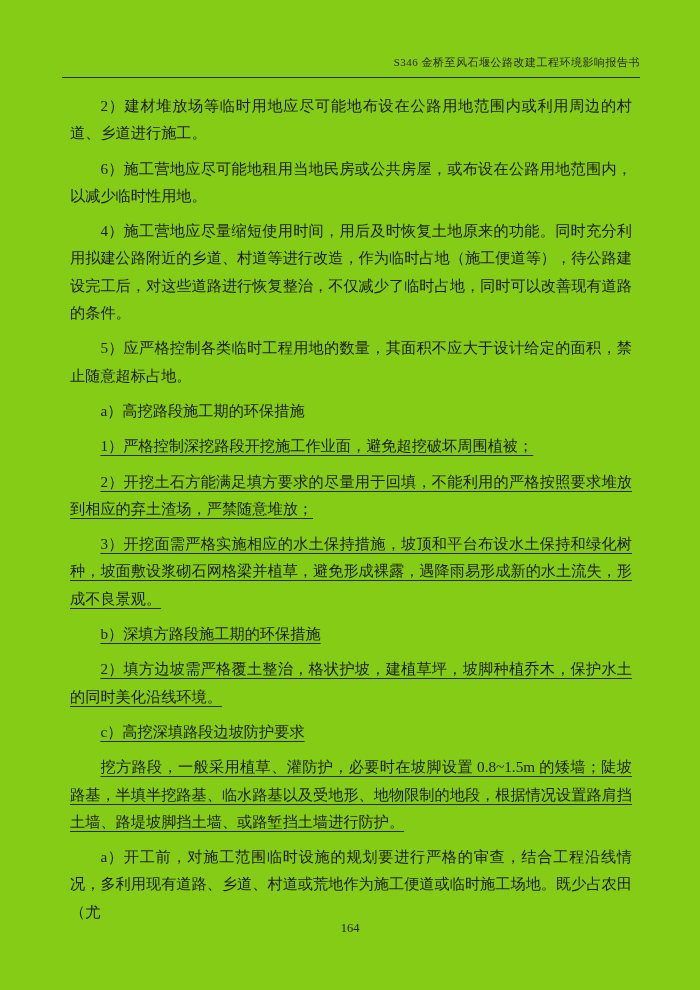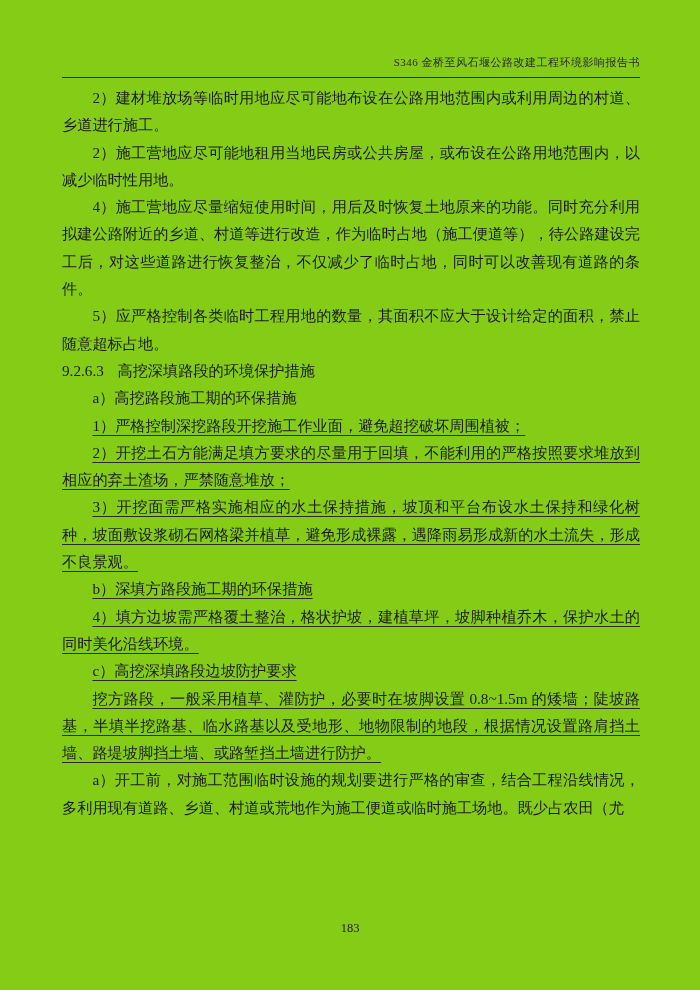--- a/index.html
+++ b/index.html
@@ -12,21 +12,21 @@
     text-align:right;font-size:11px;letter-spacing:.5px;color:#2a2a2a;white-space:nowrap;
   }
   .header-rule{
     position:absolute;top:77px;left:62px;width:578px;height:0;
     border-top:1.6px solid #2b2b2b;
   }
   .doc-body{
     position:absolute;top:84px;left:62px;width:578px;
     font-size:15.2px;line-height:27.3px;text-align:justify;
   }
-  .doc-body p{margin:0;padding:0;text-indent:2em;}
+  .doc-body p{margin:8px;padding:0;text-indent:2em;}
   .doc-body p.heading{text-indent:0;}
   .heading .title-gap{margin-left:.9em;}
   .u{
     text-decoration:underline;
     text-underline-offset:4px;
     text-decoration-thickness:1px;
     text-decoration-color:#2b2b2b;
   }
   .doc-footer{
     position:absolute;top:921px;left:0;width:700px;
@@ -38,36 +38,35 @@
 
 <div class="page">
 
   <div class="doc-header">
     <span>S346 金桥至风石堰公路改建工程环境影响报告书</span>
   </div>
   <div class="header-rule"></div>
 
   <div class="doc-body">
     <p>2）建材堆放场等临时用地应尽可能地布设在公路用地范围内或利用周边的村道、乡道进行施工。</p>
-    <p>2）施工营地应尽可能地租用当地民房或公共房屋，或布设在公路用地范围内，以减少临时性用地。</p>
+    <p>6）施工营地应尽可能地租用当地民房或公共房屋，或布设在公路用地范围内，以减少临时性用地。</p>
     <p>4）施工营地应尽量缩短使用时间，用后及时恢复土地原来的功能。同时充分利用拟建公路附近的乡道、村道等进行改造，作为临时占地（施工便道等），待公路建设完工后，对这些道路进行恢复整治，不仅减少了临时占地，同时可以改善现有道路的条件。</p>
     <p>5）应严格控制各类临时工程用地的数量，其面积不应大于设计给定的面积，禁止随意超标占地。</p>
 
-    <p class="heading"><span>9.2.6.3</span><span class="title-gap">高挖深填路段的环境保护措施</span></p>
 
     <p>a）高挖路段施工期的环保措施</p>
     <p class="u">1）严格控制深挖路段开挖施工作业面，避免超挖破坏周围植被；</p>
     <p class="u">2）开挖土石方能满足填方要求的尽量用于回填，不能利用的严格按照要求堆放到相应的弃土渣场，严禁随意堆放；</p>
     <p class="u">3）开挖面需严格实施相应的水土保持措施，坡顶和平台布设水土保持和绿化树种，坡面敷设浆砌石网格梁并植草，避免形成裸露，遇降雨易形成新的水土流失，形成不良景观。</p>
     <p class="u">b）深填方路段施工期的环保措施</p>
-    <p class="u">4）填方边坡需严格覆土整治，格状护坡，建植草坪，坡脚种植乔木，保护水土的同时美化沿线环境。</p>
+    <p class="u">2）填方边坡需严格覆土整治，格状护坡，建植草坪，坡脚种植乔木，保护水土的同时美化沿线环境。</p>
     <p class="u">c）高挖深填路段边坡防护要求</p>
     <p class="u">挖方路段，一般采用植草、灌防护，必要时在坡脚设置 0.8~1.5m 的矮墙；陡坡路基，半填半挖路基、临水路基以及受地形、地物限制的地段，根据情况设置路肩挡土墙、路堤坡脚挡土墙、或路堑挡土墙进行防护。</p>
 
 
     <p>a）开工前，对施工范围临时设施的规划要进行严格的审查，结合工程沿线情况，多利用现有道路、乡道、村道或荒地作为施工便道或临时施工场地。既少占农田（尤</p>
   </div>
 
   <div class="doc-footer">
-    <span>183</span>
+    <span>164</span>
   </div>
 
 </div>
 
 </body></html>

